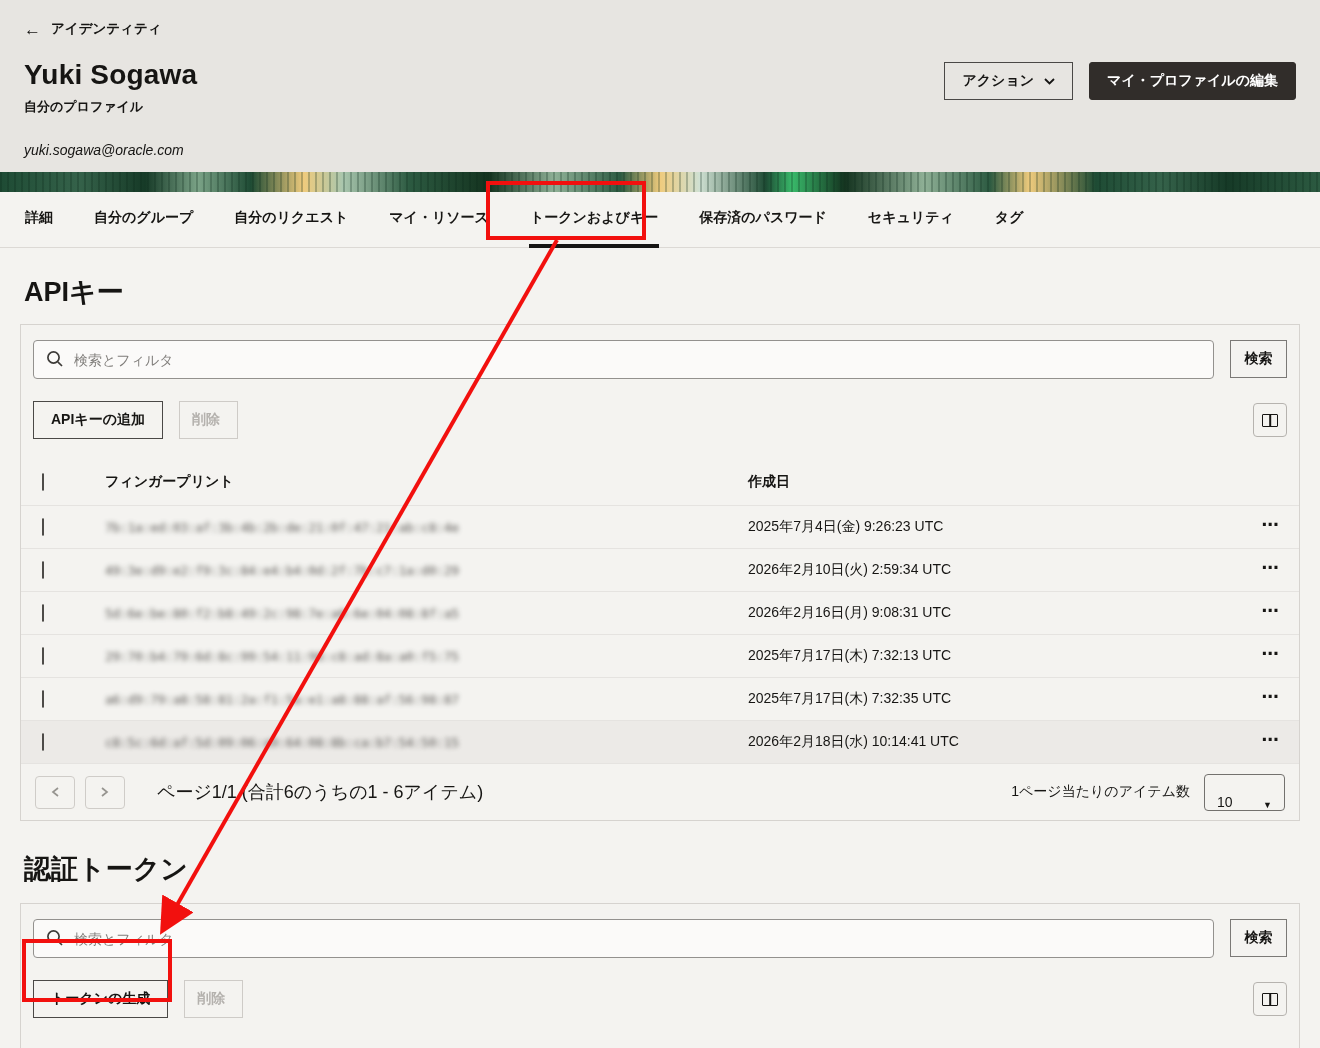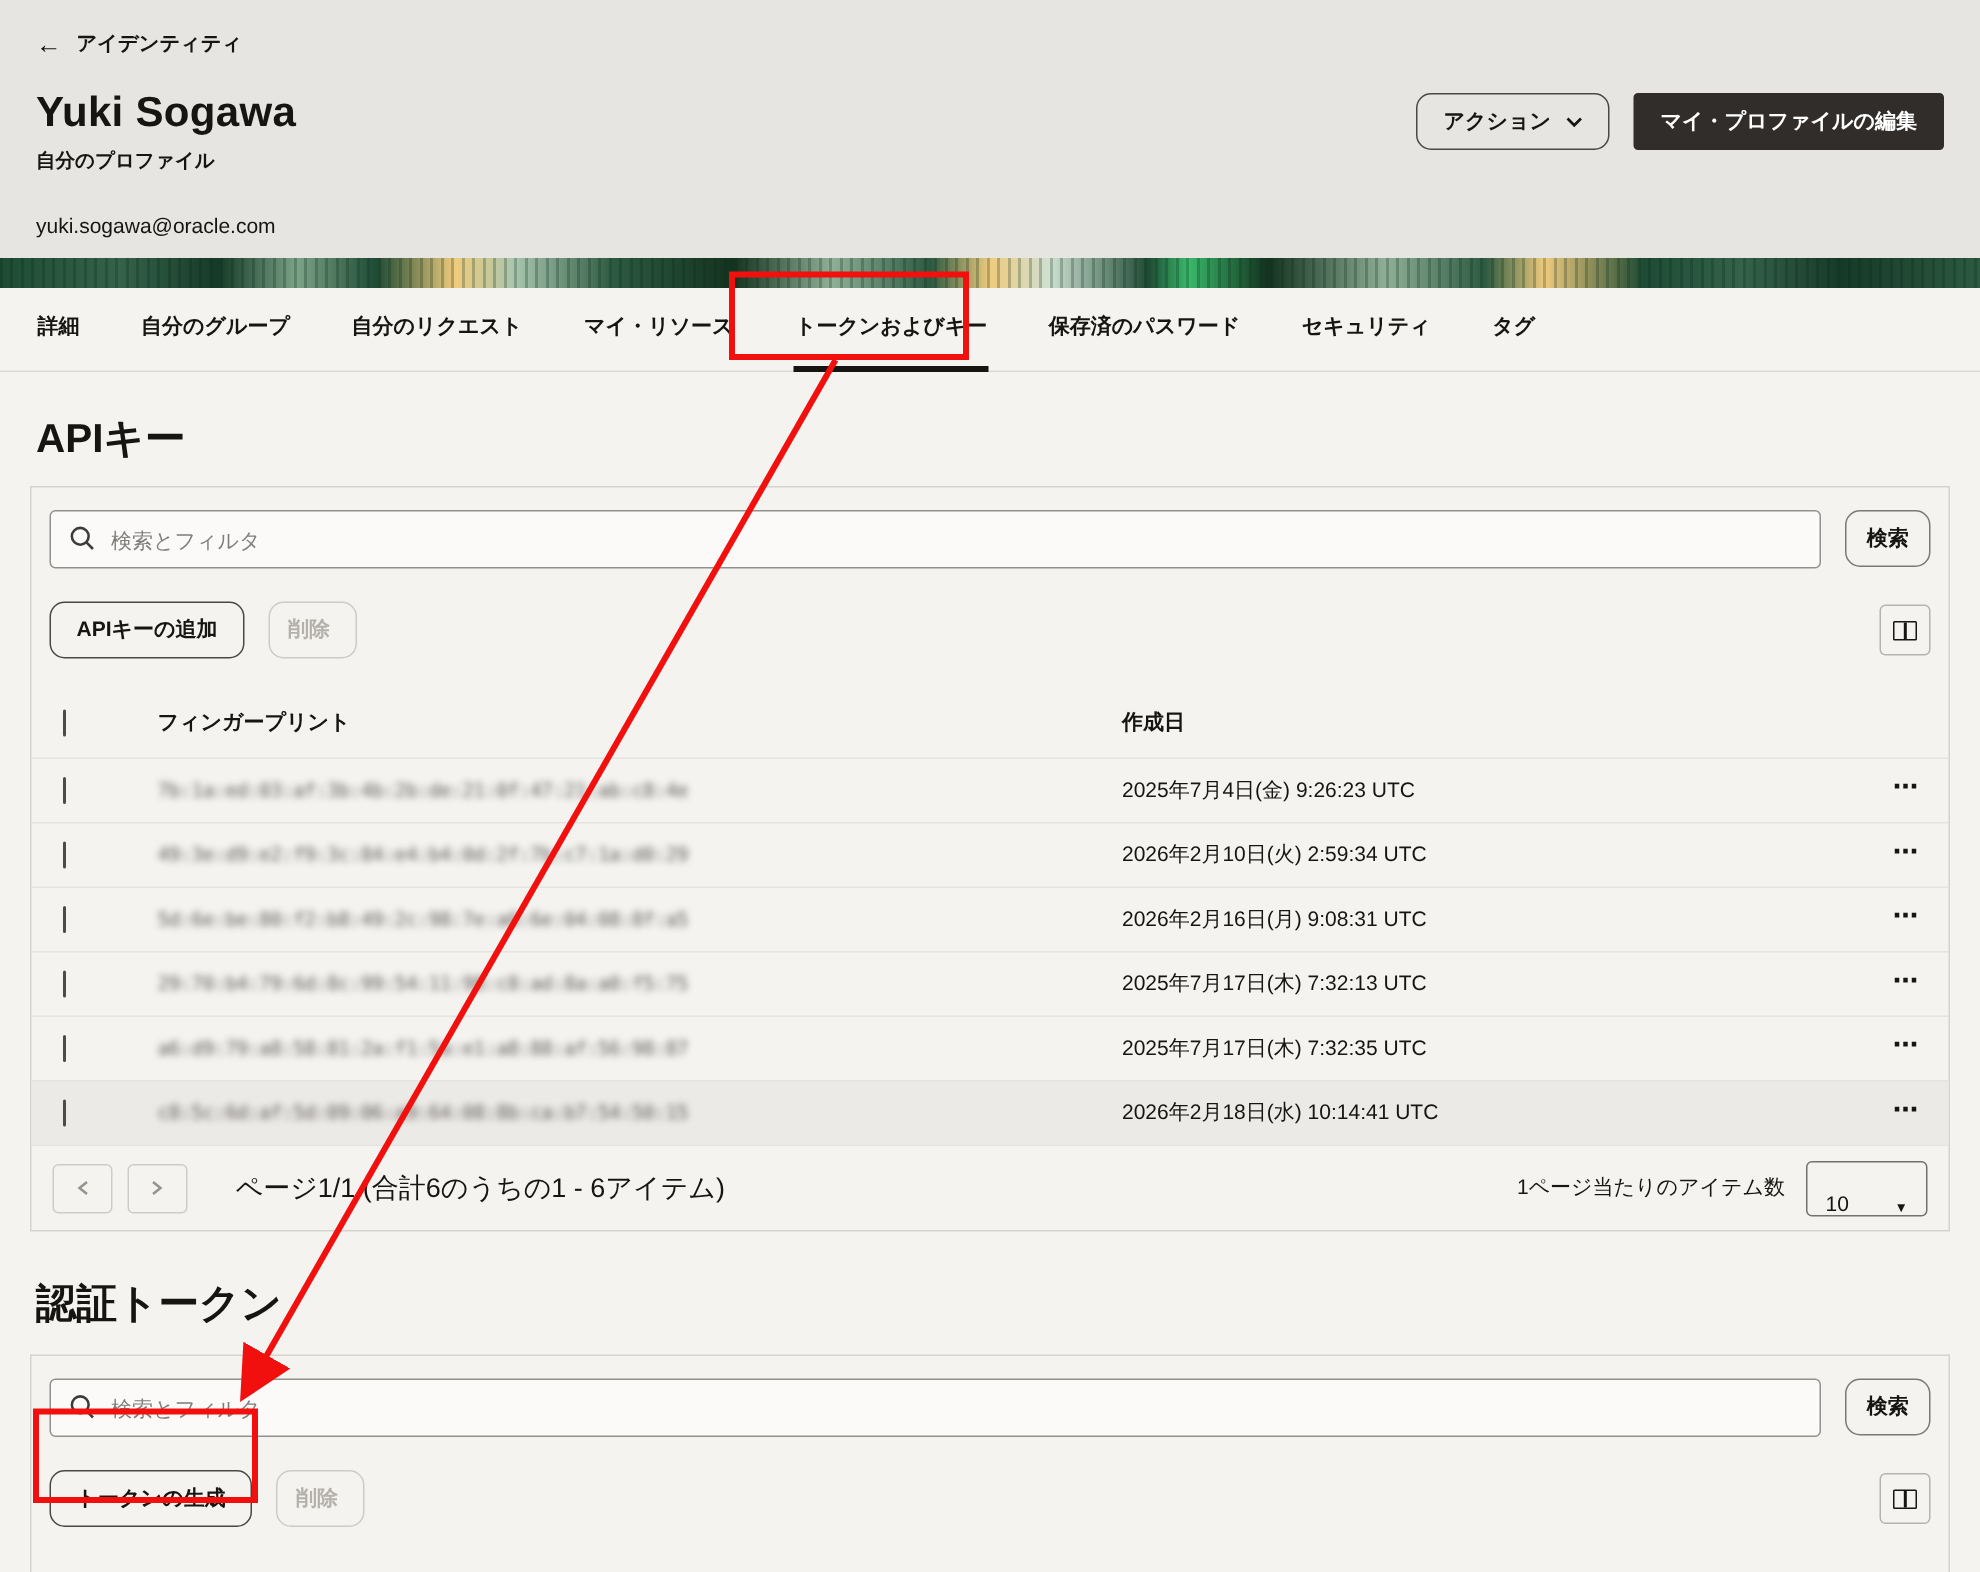--- a/index.html
+++ b/index.html
@@ -9,24 +9,24 @@
     background:#f4f3f0; color:#161513; font-size:14px;
     position:relative;
   }
 
   
   .header { background:#e7e5e1; height:172px; padding:20px 24px 0; position:relative; }
   .back-link { display:flex; align-items:center; gap:10px; font-size:13.5px; font-weight:bold; cursor:pointer; width:max-content; }
   .back-arrow { font-size:17px; line-height:1; }
   .page-title { font-size:28px; font-weight:bold; margin-top:21px; letter-spacing:.2px; }
   .page-subtitle { font-size:13px; font-weight:bold; margin-top:7px; }
-  .page-email { font-size:14px; margin-top:26px; }
+  .page-email { font-size:14px; margin-top:26px;font-style:italic; }
   .header-buttons { position:absolute; right:24px; top:62px; display:flex; gap:16px; }
   .btn { display:inline-flex; align-items:center; justify-content:center; gap:10px;
-         height:38px; padding:0 17px; border-radius:10px; font-size:14px; font-weight:bold;
+         height:38px; padding:0 17px; border-radius:0; font-size:14px; font-weight:bold;
          font-family:inherit; background:transparent; border:1px solid #4a4846; color:#161513; cursor:pointer; }
   .btn-dark { background:#312d2a; border-color:#312d2a; color:#fff; border-radius:3px; }
   .chev { width:11px; height:7px; display:inline-block; }
   .chev svg { display:block; }
 
   
   .banner { height:20px; width:100%;
     background:
       repeating-linear-gradient(90deg, rgba(10,40,25,.25) 0 2px, rgba(255,255,255,0) 2px 7px),
       linear-gradient(90deg,#1e4b34 0%,#35624a 6%,#163a27 11%,#7ba387 15%,#1e4b34 19%,

